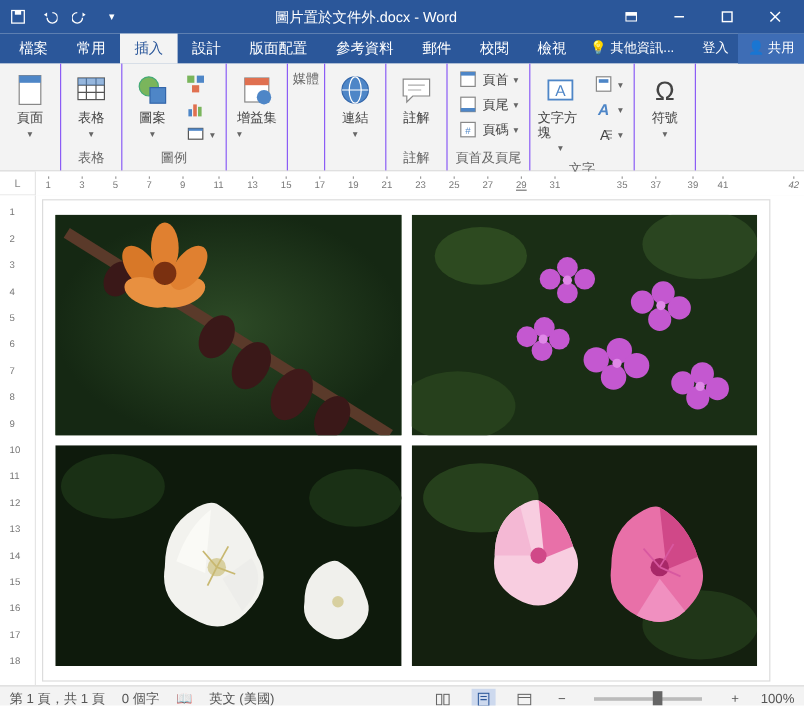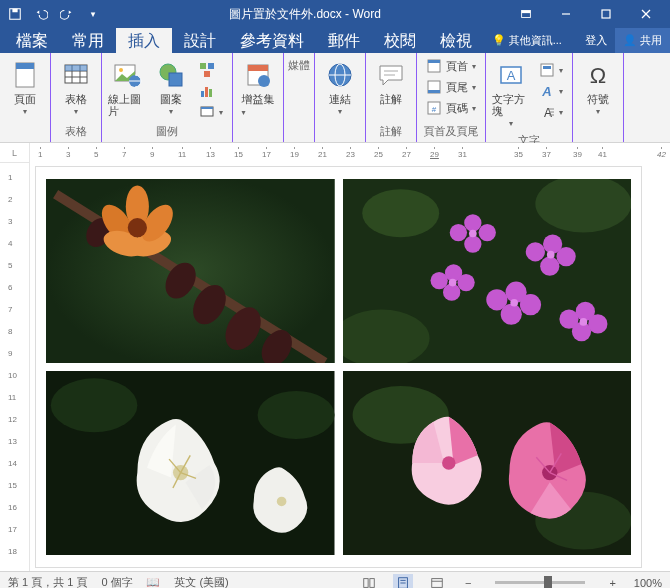--- a/index.html
+++ b/index.html
@@ -8,21 +8,21 @@
 
 .titlebar { height: 28px; background: #2b579a; color: #fff; display: flex; align-items: center; padding: 0 4px; }
 .titlebar .qat { display: flex; gap: 4px; align-items: center; }
 .titlebar .qat-btn { width: 22px; height: 22px; display: flex; align-items: center; justify-content: center; cursor: pointer; }
 .titlebar .title { flex: 1; text-align: center; font-size: 12px; }
 .titlebar .wincontrols { display: flex; }
 .titlebar .wc-btn { width: 40px; height: 28px; display: flex; align-items: center; justify-content: center; cursor: pointer; }
 
 
 .tabs { height: 25px; background: #2b579a; display: flex; align-items: center; color: #fff; padding-left: 4px; }
-.tabs .tab { padding: 0 12px; height: 25px; line-height: 25px; cursor: pointer; font-size: 16px; }
+.tabs .tab { padding: 0 12px; height: 25px; line-height: 25px; cursor: pointer; font-size: 12px; }
 .tabs .tab.active { background: #f3f3f3; color: #2b579a; }
 .tabs .spacer { flex: 1; }
 .tabs .right-item { padding: 0 8px; height: 25px; line-height: 25px; display: flex; align-items: center; gap: 3px; cursor: pointer; font-size: 11px; }
 .tabs .share { background: #3e6db5; }
 
 
 .ribbon { height: 90px; background: #f3f3f3; border-bottom: 1px solid #d4d4d4; display: flex; }
 .ribbon-group { border-right: 1px solid #8b5cf6; display: flex; flex-direction: column; padding: 3px 4px 0 4px; }
 .ribbon-group .body { flex: 1; display: flex; align-items: flex-start; gap: 2px; }
 .ribbon-group .label { text-align: center; font-size: 11px; color: #666; padding: 2px 0 3px 0; display:flex; justify-content:center; align-items:center; gap:2px;}
@@ -112,20 +112,21 @@
         </svg>
       </div>
   </div>
 </div>
 
 <div class="tabs">
   <div class="tab">檔案</div>
   <div class="tab">常用</div>
   <div class="tab active">插入</div>
   <div class="tab">設計</div>
+  <div class="tab">版面配置</div>
   <div class="tab">參考資料</div>
   <div class="tab">郵件</div>
   <div class="tab">校閱</div>
   <div class="tab">檢視</div>
   <div class="right-item">
       <span>💡</span>
       <span>其他資訊...</span>
     </div>
   <div class="spacer"></div>
   <div class="right-item">登入</div>
@@ -167,32 +168,20 @@
           </div>
         <div class="lbl">表格</div>
           <span class="caret">▾</span>
       </div>
     </div>
     <div class="label">表格</div>
   </div>
 
   <div class="ribbon-group">
     <div class="body">
-      <div class="ribbon-btn-lg">
-        <div class="icon">
-            <svg viewBox="0 0 32 32">
-              <rect x="4" y="6" width="20" height="16" fill="#fff" stroke="#888"></rect>
-              <circle cx="10" cy="11" r="2" fill="#f4b942"></circle>
-              <path d="M4 22 L11 15 L16 19 L24 12 L24 22 Z" fill="#7ab55c"></path>
-              <circle cx="24" cy="22" r="6" fill="#4e86c7"></circle>
-              <path d="M24 16 A6 6 0 0 1 24 28 M18 22 L30 22" stroke="#fff" fill="none"></path>
-            </svg>
-          </div>
-        <div class="lbl">線上圖片</div>
-      </div>
       <div class="ribbon-btn-lg">
         <div class="icon">
             <svg viewBox="0 0 32 32">
               <circle cx="13" cy="13" r="8" fill="#7ab55c" stroke="#4a7"></circle>
               <rect x="14" y="14" width="13" height="13" fill="#4e86c7" stroke="#36a"></rect>
             </svg>
           </div>
         <div class="lbl">圖案</div>
           <span class="caret">▾</span>
       </div>

